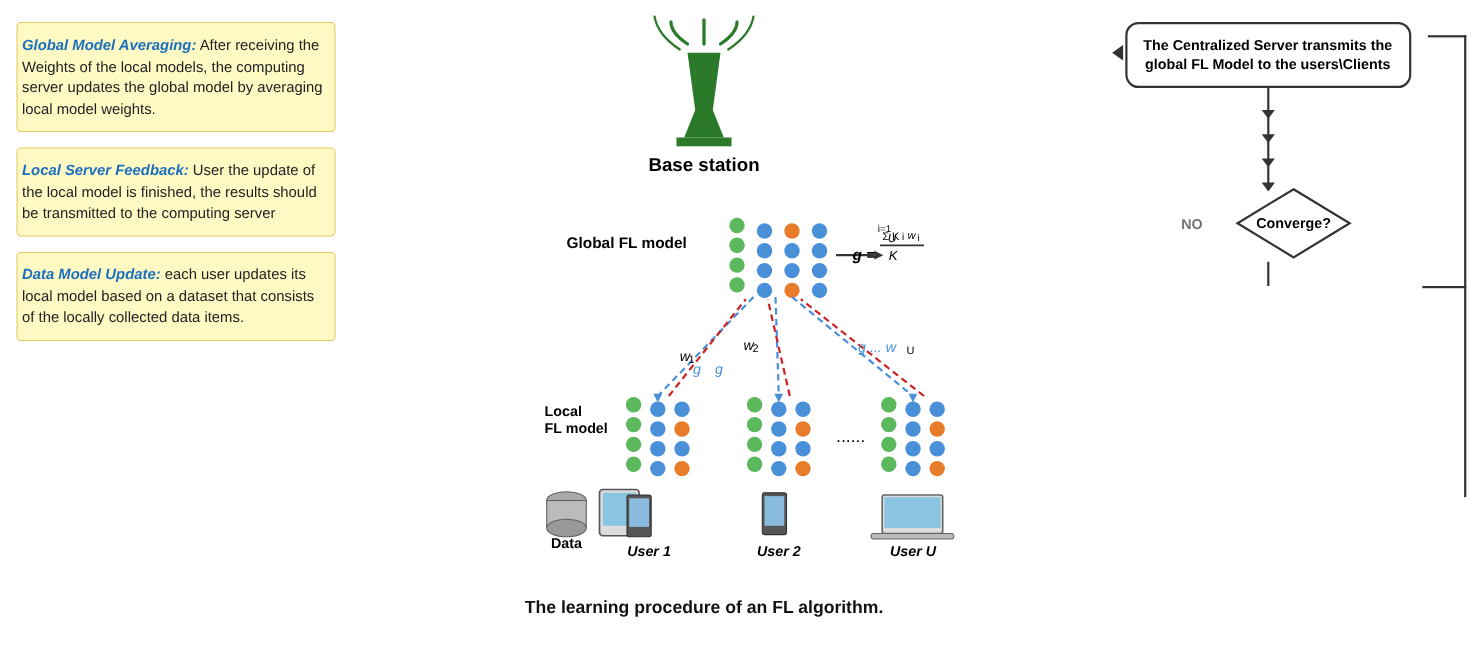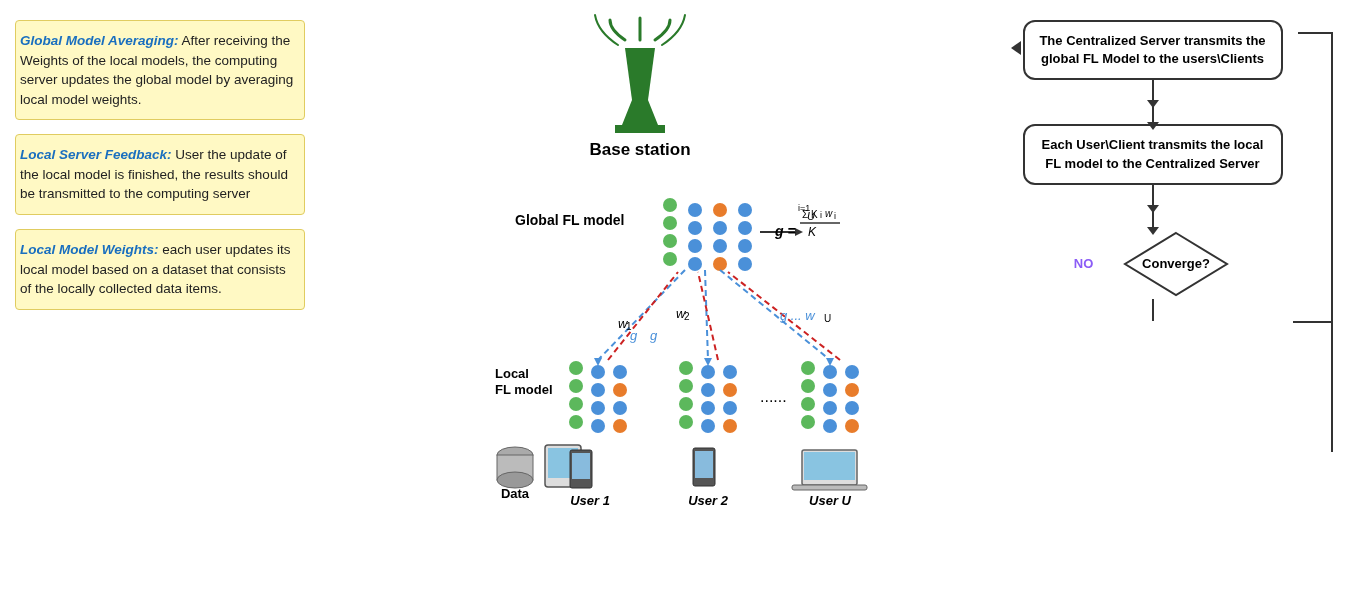--- a/index.html
+++ b/index.html
@@ -117,42 +117,42 @@
       display: flex;
       align-items: center;
       gap: 18px;
       width: 280px;
       justify-content: center;
     }
 
     .no-label {
       font-size: 13px;
       font-weight: bold;
-      color: #8b5cf6;
+      color: #737373;
       margin-right: 10px;
     }
 
     
     .diagram-svg {
       width: 600px;
       height: 530px;
     }
   </style>
 </head>
 <body>
 
 <div class="left-panel">
   <div class="annotation-box">
     <span class="title">Global Model Averaging:</span><span> After receiving the Weights of the local models, the computing server updates the global model by averaging local model weights.</span>
   </div>
   <div class="annotation-box">
     <span class="title">Local Server Feedback:</span><span> User the update of the local model is finished, the results should be transmitted to the computing server</span>
   </div>
   <div class="annotation-box">
-    <span class="title">Local Model Weights:</span><span> each user updates its local model based on a dataset that consists of the locally collected data items.</span>
+    <span class="title">Data Model Update:</span><span> each user updates its local model based on a dataset that consists of the locally collected data items.</span>
   </div>
 </div>
 
 <div class="center-panel">
   <div class="diagram-area">
     <svg class="diagram-svg" viewBox="0 0 600 530">
 
       <g>
 
         <path d="M 285 30 Q 270 20 270 10" fill="none" stroke="#2a7a2a" stroke-width="3" stroke-linecap="round"></path>
@@ -288,37 +288,35 @@
       <rect x="355" y="441" width="18" height="27" fill="#88bbdd"></rect>
       <text x="368" y="495" text-anchor="middle" font-size="13" font-weight="bold" font-style="italic" font-family="Arial">User 2</text>
 
       <rect x="462" y="440" width="55" height="35" rx="2" fill="#ddd" stroke="#666" stroke-width="1.5"></rect>
       <rect x="464" y="442" width="51" height="28" fill="#89c4e1"></rect>
       <rect x="452" y="475" width="75" height="5" rx="2" fill="#bbb" stroke="#666" stroke-width="1"></rect>
       <text x="490" y="495" text-anchor="middle" font-size="13" font-weight="bold" font-style="italic" font-family="Arial">User U</text>
 
     </svg>
   </div>
+  <div class="diagram-caption">The learning procedure of an FL algorithm.</div>
 </div>
 
 <div class="right-panel">
   <div class="flow-container" style="position:relative;">
 
     <div style="position:absolute; right:-40px; top:12px; width:35px; height:420px; border-top:2px solid #333; border-right:2px solid #333; border-bottom: none;"></div>
 
     <div style="position:absolute; left:-2px; top:21px; border-top:7px solid transparent; border-bottom:7px solid transparent; border-right:10px solid #333;"></div>
 
     <div class="flow-box">
       <span>The Centralized Server transmits the global FL Model to the users\Clients</span>
     </div>
     <div class="flow-arrow"></div>
     <div class="flow-arrow"></div>
-    <div class="flow-box">
-      <span>Each User\Client transmits the local FL model to the Centralized Server</span>
-    </div>
     <div class="flow-arrow"></div>
     <div class="flow-arrow"></div>
 
     <div class="diamond-wrapper">
       <span class="no-label">NO</span>
       <svg width="110" height="70" viewBox="0 0 110 70">
         <polygon points="55,4 106,35 55,66 4,35" fill="#fff" stroke="#333" stroke-width="2"></polygon>
         <text x="55" y="39" text-anchor="middle" font-size="13" font-weight="bold" font-family="Arial">Converge?</text>
       </svg>
     </div>

